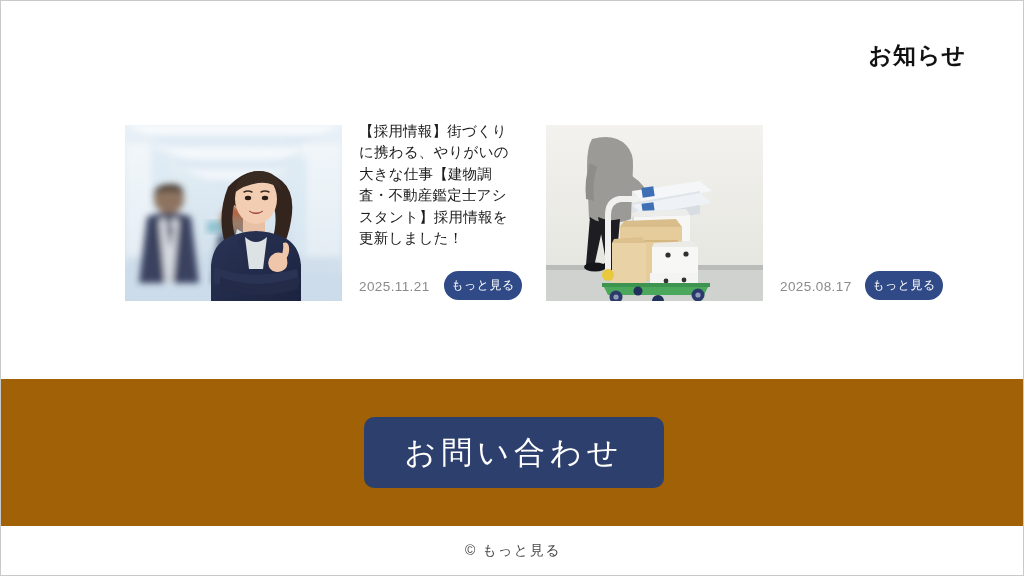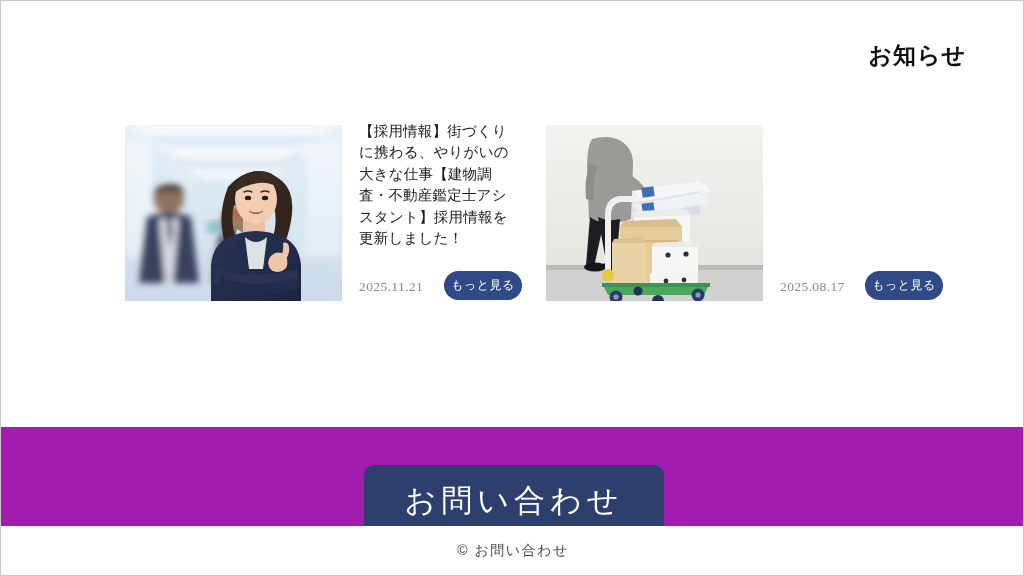--- a/index.html
+++ b/index.html
@@ -101,21 +101,21 @@
     position: absolute;
     left: 234px;
     top: 160px;
     width: 220px;
     height: 40px;
   }
   .news-date {
     position: absolute;
     left: 0;
     top: 8px;
-    font-family: Liberation Serif, serif;
+    font-family: Liberation Sans, sans-serif;
     font-size: 13.5px;
     color: #8a8a8a;
     letter-spacing: 0.4px;
     white-space: nowrap;
   }
   .more-btn {
     position: absolute;
     left: 85px;
     top: 0;
     display: inline-flex;
@@ -136,22 +136,21 @@
     box-sizing: border-box;
   }
 
   
   .contact-band {
     position: absolute;
     left: 0;
     top: 378px;
     width: 1024px;
     height: 147px;
-    background: #a21caf;
-    margin-top: 48px;
+    background: #a16207;
   }
   .contact-btn {
     position: absolute;
     left: 363px;
     top: 38px;
     width: 300px;
     height: 71px;
     border-radius: 10px;
     background: #2c3f6d;
     color: #ffffff;
@@ -393,16 +392,16 @@
       </div>
     </div>
 
   </div>
 
   <div class="contact-band">
     <button class="contact-btn">お問い合わせ</button>
   </div>
 
   <div class="footer">
-    <span class="copyright">© お問い合わせ</span>
+    <span class="copyright">© もっと見る</span>
   </div>
 
 </div>
 
 </body></html>

